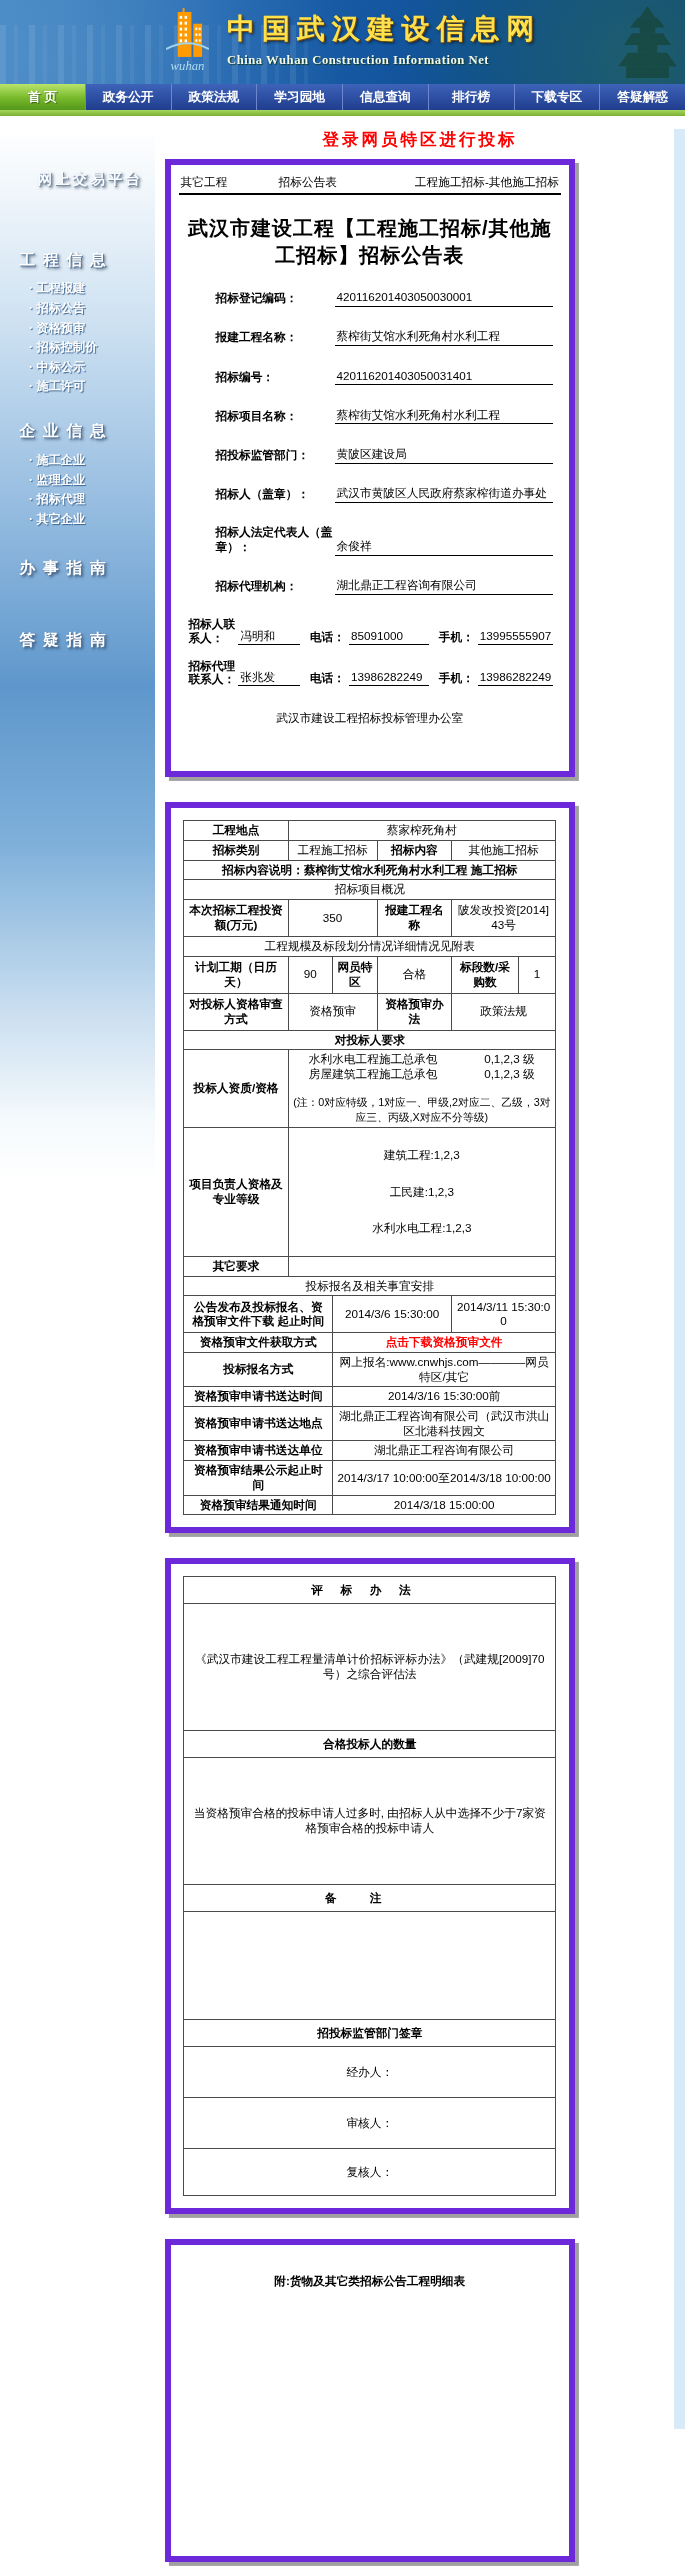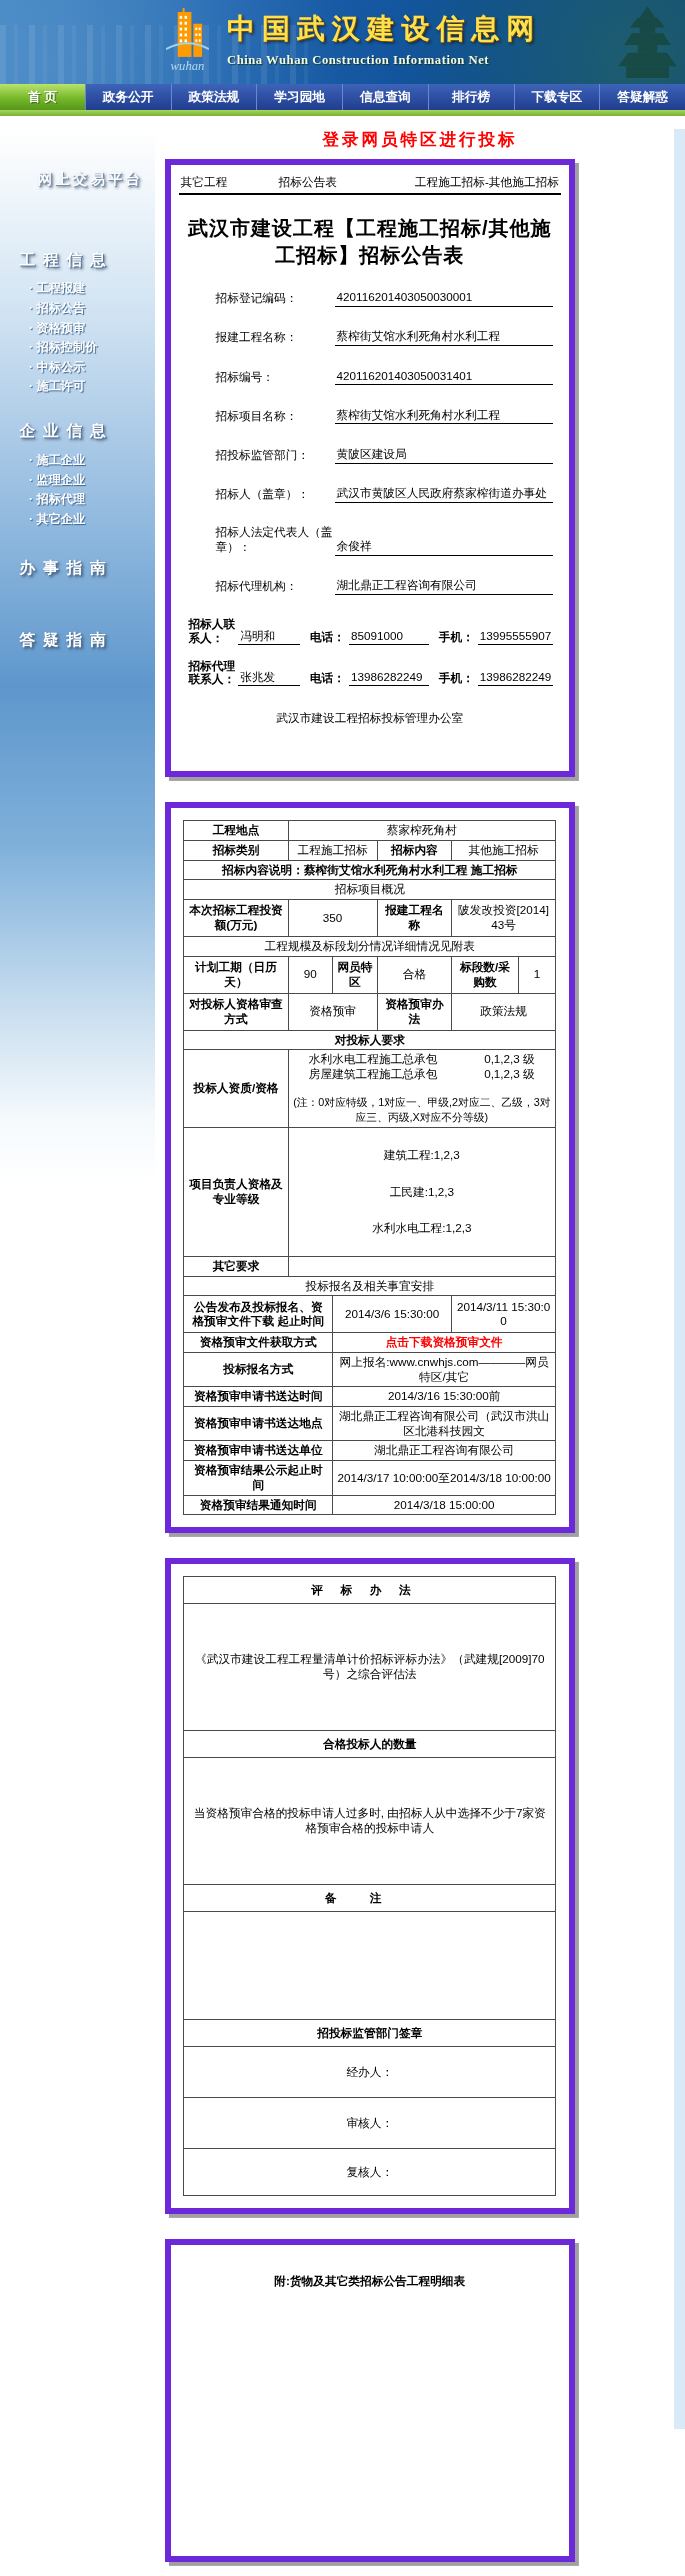--- a/index.html
+++ b/index.html
@@ -60,21 +60,21 @@
   .paper + .paper { margin-top:25.4px; }
 
   
   .paper1 { padding:7.8px 7.8px 15.7px; }
   .corner-row { display:flex; align-items:flex-end; border-bottom:2px solid #000; padding:2px 2px 2.9px; font-size:11.7px; }
   .corner-left { width:98px; }
   .corner-center { width:127px; }
   .corner-right { flex:1; text-align:right; }
   .form-title { text-align:center; font-size:20px; font-weight:bold; margin:19.6px 0 21.5px; letter-spacing:1px; }
   .frow { display:flex; align-items:flex-end; margin:0 7.8px 22.5px 37px; }
-  .frow .flabel { width:119px; font-weight:normal; line-height:14.7px; padding-bottom:1px; }
+  .frow .flabel { width:119px; font-weight:bold; line-height:14.7px; padding-bottom:1px; }
   .frow .fvalue { flex:1; border-bottom:1px solid #000; padding:0 2px 1px; line-height:14.7px; min-height:15.7px; }
   .crow { display:flex; align-items:flex-end; margin:0 7.8px 13.7px 9.8px; }
   .crow .clabel { width:74px; font-weight:bold; line-height:13.7px; }
   .crow .cval { border-bottom:1px solid #000; padding:0 2px 1px; line-height:13.7px; }
   .crow .cname { width:90px; }
   .crow .cphone { width:117px; }
   .crow .cmobile { width:102px; }
   .crow .ctag { font-weight:bold; margin:0 3.9px 0 9.8px; white-space:nowrap; }
   .office-line { text-align:center; margin:25.4px 0 29px; }
 

